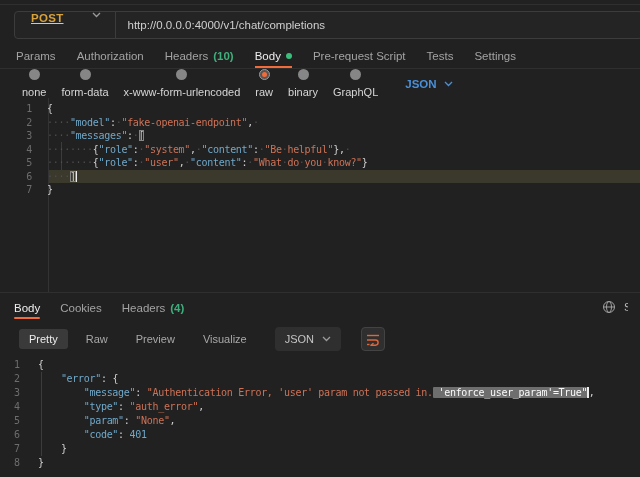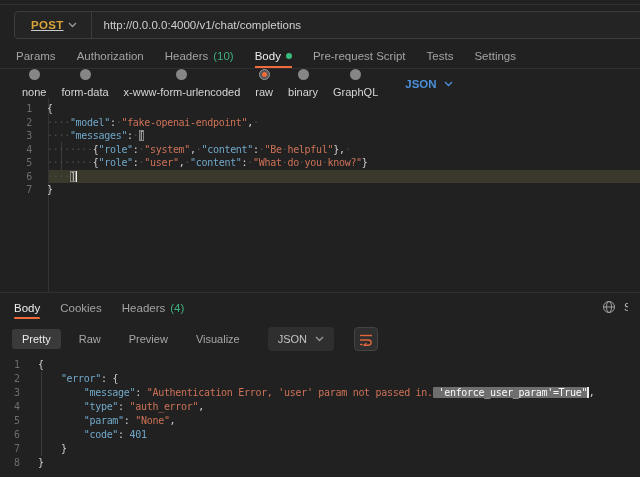--- a/index.html
+++ b/index.html
@@ -4,32 +4,32 @@
 <style>
   * { margin:0; padding:0; box-sizing:border-box; }
   html,body { width:640px; height:477px; overflow:hidden; background:#212121;
     font-family:"Liberation Sans", sans-serif; color:#c9c9c9; }
 
   
   .top-strip { height:5px; border-bottom:1px solid #2f2f2f; }
   .url-row { height:39px; display:flex; align-items:center; padding-left:14px; }
   .request-bar { flex:1; height:28px; margin-right:-3px; display:flex; align-items:center;
     background:#242424; border:1px solid #3c3c3c; border-radius:4px; overflow:hidden; }
-  .method-select { display:flex; align-items:center; gap:4px; padding:0 14px 0 16px;
+  .method-select { display:flex; gap:28px; padding:0 14px 0 16px;
     height:100%; cursor:pointer;text-decoration:underline; }
   .method-label { color:#d9a33c; font-size:11.5px; font-weight:bold; letter-spacing:.3px; }
   .vdiv { width:1px; height:100%; background:#3c3c3c; }
   .url-text { padding-left:12px; font-size:11.5px; color:#cfcfcf; }
 
   
   .req-tabs { height:25px; border-bottom:1px solid #2f2f2f; display:flex; gap:21px;
     padding-left:16px; font-size:11.5px; color:#a3a3a3; }
   .tab { height:100%; display:flex; align-items:center; gap:5px; cursor:pointer;text-align:right; }
   .tab.active { color:#ededed; box-shadow: inset 0 -2px 0 #f26b3a; }
-  .count { color:#3fae7c; }
+  .count { color:#3fae7c;font-weight:bold; }
   .green-dot { width:6px; height:6px; border-radius:50%; background:#3bbd7d; }
 
   
   .radio-row { height:29px; display:flex; align-items:center; gap:15px; padding-left:22px;
     font-size:11px; color:#d6d6d6; }
   .radio { display:flex; align-items:center; gap:6px; cursor:pointer;flex-direction:column; }
   .rdot { width:11px; height:11px; border-radius:50%; background:#868686;
     display:flex; align-items:center; justify-content:center; }
   .radio.selected .rdot { background:#555; border:1px solid #9a9a9a; }
   .rinner { width:5px; height:5px; border-radius:50%; background:#f26b3a; display:none; }
@@ -72,21 +72,21 @@
   .resp-section { border-top:1px solid #2f2f2f; }
   .resp-tabs { height:30px; display:flex; gap:20px; padding-left:14px; font-size:11.5px;
     color:#a3a3a3; position:relative; }
   .resp-tabs .tab.active { box-shadow:none; color:#ededed; position:relative; }
   .resp-tabs .tab.active .underline { position:absolute; left:0; right:0; bottom:4px;
     height:2px; background:#f26b3a; border-radius:1px; }
   .globe-wrap { position:absolute; right:12px; top:7px; display:flex; align-items:center;
     gap:8px; }
   .status-clip { width:4px; overflow:hidden; color:#bdbdbd; font-size:11px; }
 
-  .resp-toolbar { height:32px; display:flex; align-items:center; padding-left:12px; }
+  .resp-toolbar { height:32px; display:flex; align-items:center; padding-left:12px;margin-left:7px; }
   .view-btn { font-size:11px; color:#a8a8a8; cursor:pointer; padding:4px 10px; }
   .view-btn.active { background:#3a3a3a; border-radius:3px; color:#ececec; }
   .view-btn + .view-btn { margin-left:8px; }
   .resp-format { margin-left:18px; height:24px; display:flex; align-items:center; gap:8px;
     background:#2f2f2f; border-radius:4px; padding:0 10px; color:#c5c5c5; font-size:11px;
     cursor:pointer; }
   .wrap-btn { margin-left:20px; width:24px; height:24px; background:#2f2f2f;
     border:1px solid #434343; border-radius:4px; display:flex; align-items:center;
     justify-content:center; cursor:pointer; }
   svg { display:block; }

